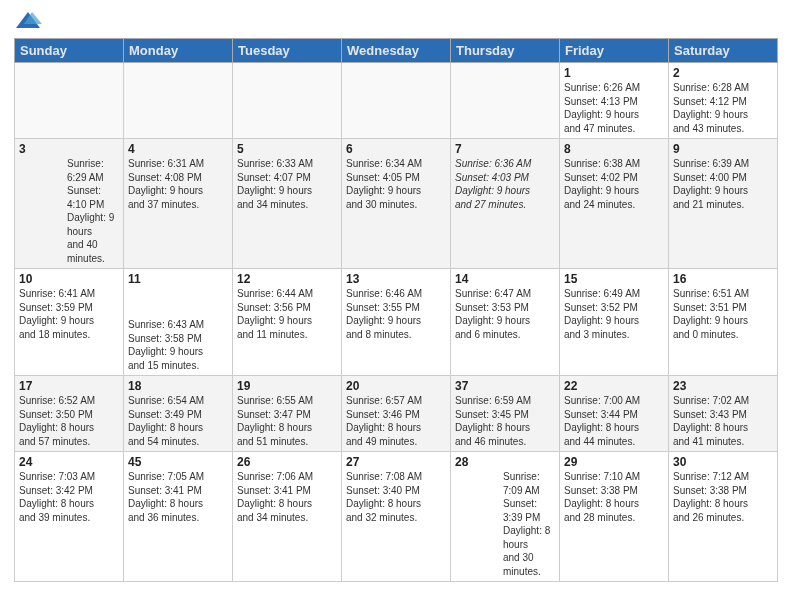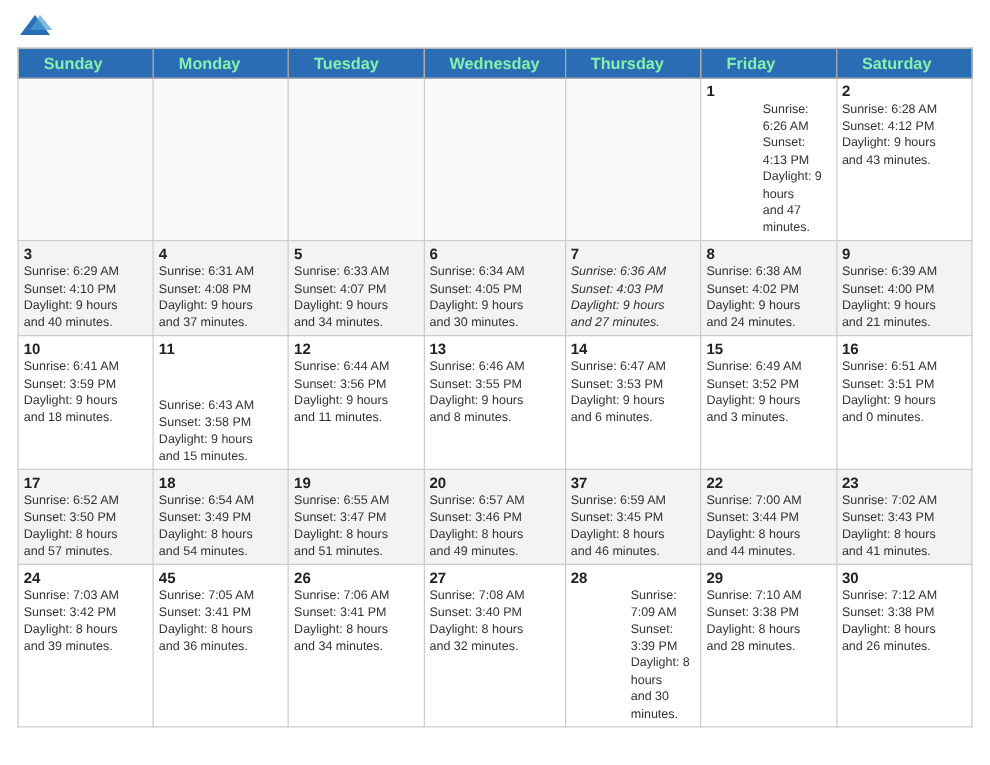--- a/index.html
+++ b/index.html
@@ -8,21 +8,21 @@
     .header-area { display: flex; align-items: flex-start; justify-content: space-between; margin-bottom: 6px; }
     .logo { display: flex; align-items: center; }
     .logo-text { display: flex; flex-direction: column; line-height: 1; }
     .logo-general { font-size: 15px; font-weight: bold; color: #333; }
     .logo-blue { font-size: 15px; font-weight: bold; color: #2a6db5; }
     .logo-icon { width: 28px; height: 22px; margin-right: 4px; }
     .title-area { text-align: right; }
     .month-title { font-size: 32px; color: #333; font-weight: normal; }
     .location { font-size: 14px; color: #555; }
     .calendar { width: 100%; border-collapse: collapse; }
-    .calendar th { background: #2a6db5; color: #86efac; text-align: left; padding: 4px 20px; font-size: 13px; border: 1px solid #aaa; }
+    .calendar th { background: #2a6db5; color: #e5e5e5; text-align: left; padding: 4px 5px; font-size: 13px; border: 1px solid #aaa; }
     .calendar td { border: 1px solid #ccc; vertical-align: top; padding: 3px 4px; font-size: 10px; width: calc(100%/7); background: #fff; }
     .calendar td.empty { background: #f9f9f9; }
     .calendar tr:nth-child(even) td { background: #f3f3f3; }
     .calendar tr:nth-child(even) td.empty { background: #efefef; }
     .day-num { font-size: 12px; font-weight: bold; color: #222; display: block; margin-bottom: 1px; }
     .day-info { font-size: 10px; color: #333; line-height: 1.35; }
   </style>
 </head>
 <body>
 
@@ -58,37 +58,37 @@
     </thead>
     <tbody id="calendar-body">
     <tr>
           <td class="empty"></td>
           <td class="empty"></td>
           <td class="empty"></td>
           <td class="empty"></td>
           <td class="empty"></td>
           <td>
             <span class="day-num">1</span>
-            <div class="day-info" style="white-space: pre-line; margin-left: 45px;">Sunrise: 6:26 AM
+            <div class="day-info" style="white-space: pre-line;">Sunrise: 6:26 AM
 Sunset: 4:13 PM
 Daylight: 9 hours
 and 47 minutes.</div>
           </td>
           <td>
             <span class="day-num">2</span>
             <div class="day-info" style="white-space: pre-line;">Sunrise: 6:28 AM
 Sunset: 4:12 PM
 Daylight: 9 hours
 and 43 minutes.</div>
           </td>
         </tr>
         <tr>
           <td>
             <span class="day-num">3</span>
-            <div class="day-info" style="white-space: pre-line;">Sunrise: 6:29 AM
+            <div class="day-info" style="white-space: pre-line; margin-left: 48px;">Sunrise: 6:29 AM
 Sunset: 4:10 PM
 Daylight: 9 hours
 and 40 minutes.</div>
           </td>
           <td>
             <span class="day-num">4</span>
             <div class="day-info" style="white-space: pre-line;">Sunrise: 6:31 AM
 Sunset: 4:08 PM
 Daylight: 9 hours
 and 37 minutes.</div>

